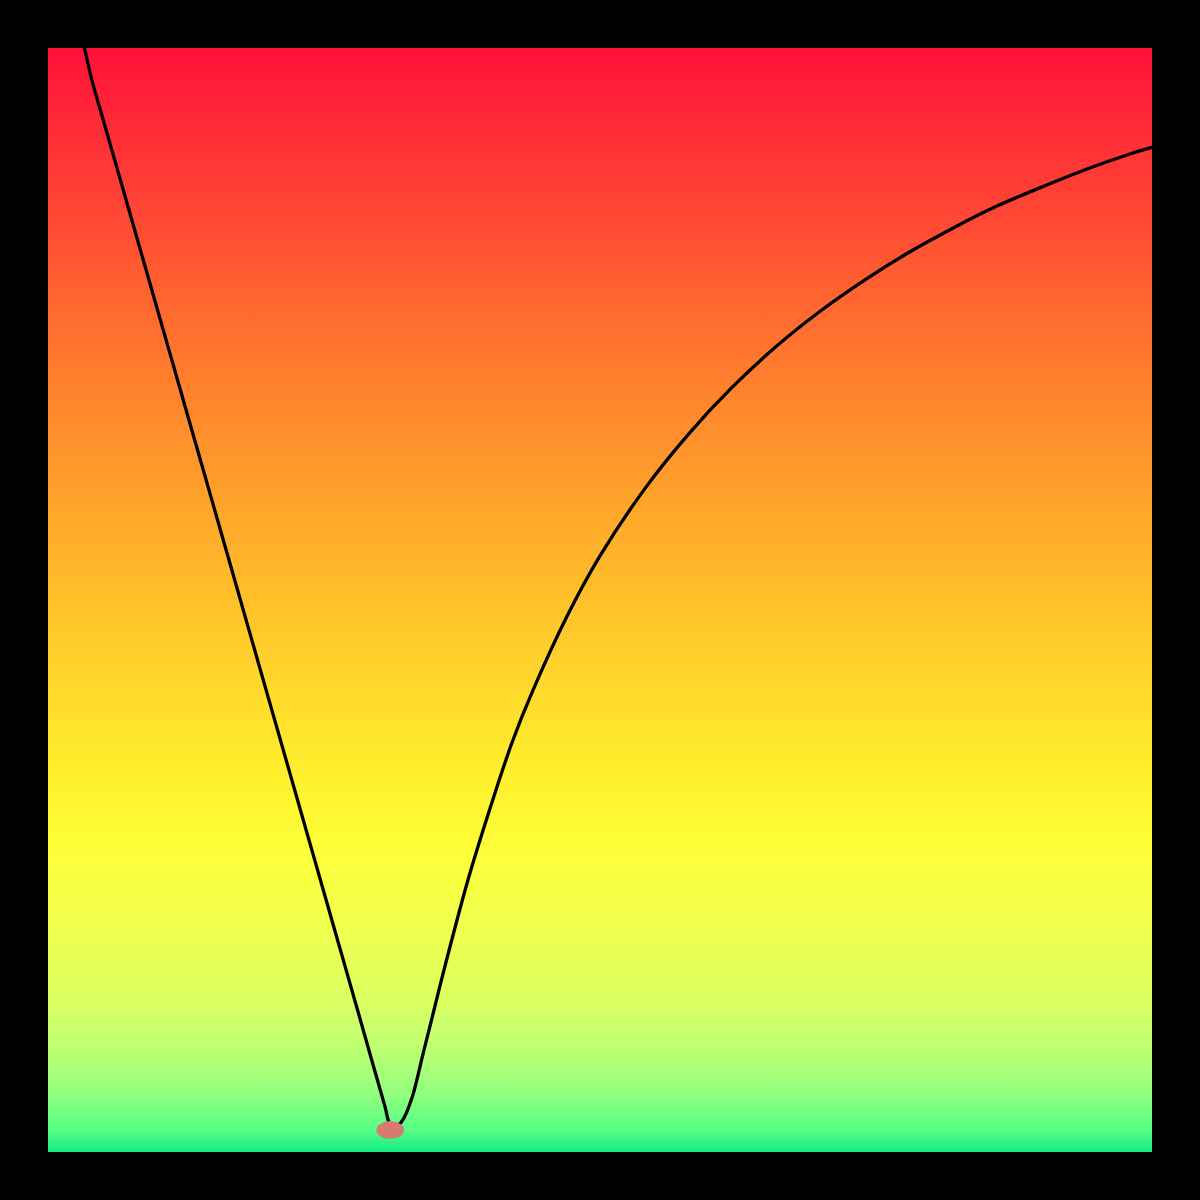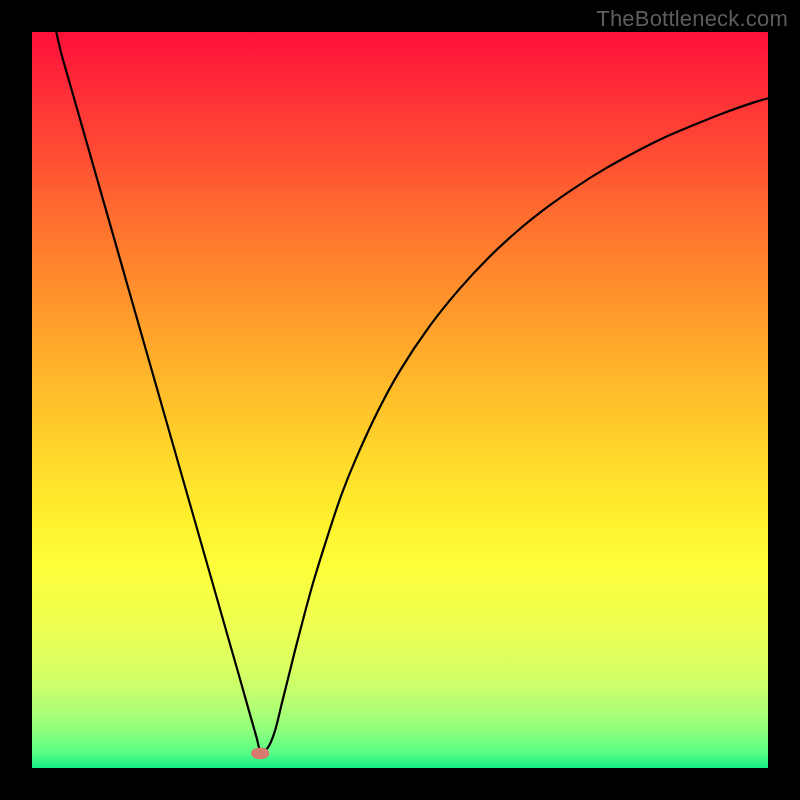--- a/index.html
+++ b/index.html
@@ -72,15 +72,14 @@
 
   <div class="plot">
 
     <svg class="curve" viewBox="0 0 100 100" preserveAspectRatio="none">
       <path id="curve-path" fill="none" stroke="#000" stroke-width="2.2" stroke-linejoin="round" stroke-linecap="round" d="M 3.3 0 C 3.4166666666666665 0.5, 3.716666666666667 1.9166666666666667, 4 3 C 4.283333333333333 4.083333333333333, 4.666666666666667 5.333333333333333, 5 6.5 C 5.333333333333333 7.666666666666667, 5.5 8.25, 6 10 C 6.5 11.75, 7.333333333333333 14.666666666666666, 8 17 C 8.666666666666666 19.333333333333332, 9.333333333333334 21.666666666666668, 10 24 C 10.666666666666666 26.333333333333332, 11.333333333333334 28.666666666666668, 12 31 C 12.666666666666666 33.333333333333336, 13.333333333333334 35.666666666666664, 14 38 C 14.666666666666666 40.333333333333336, 15.333333333333334 42.666666666666664, 16 45 C 16.666666666666668 47.333333333333336, 17.333333333333332 49.666666666666664, 18 52 C 18.666666666666668 54.333333333333336, 19.333333333333332 56.666666666666664, 20 59 C 20.666666666666668 61.333333333333336, 21.333333333333332 63.666666666666664, 22 66 C 22.666666666666668 68.33333333333333, 23.333333333333332 70.66666666666667, 24 73 C 24.666666666666668 75.33333333333333, 25.333333333333332 77.66666666666667, 26 80 C 26.666666666666668 82.33333333333333, 27.416666666666668 84.95, 28 87 C 28.583333333333332 89.05, 29.083333333333332 90.83333333333333, 29.5 92.3 C 29.916666666666668 93.76666666666667, 30.25 94.93333333333334, 30.5 95.8 C 30.75 96.66666666666666, 30.75 97.25, 31 97.5 C 31.25 97.75, 31.666666666666668 97.71666666666667, 32 97.3 C 32.333333333333336 96.88333333333333, 32.666666666666664 96.05, 33 95 C 33.333333333333336 93.95, 33.666666666666664 92.33333333333333, 34 91 C 34.333333333333336 89.66666666666667, 34.666666666666664 88.33333333333333, 35 87 C 35.333333333333336 85.66666666666667, 35.5 84.91666666666667, 36 83 C 36.5 81.08333333333333, 37.333333333333336 77.83333333333333, 38 75.5 C 38.666666666666664 73.16666666666667, 39.333333333333336 71.08333333333333, 40 69 C 40.666666666666664 66.91666666666667, 41.333333333333336 64.83333333333333, 42 63 C 42.666666666666664 61.166666666666664, 43.166666666666664 59.916666666666664, 44 58 C 44.833333333333336 56.083333333333336, 46 53.5, 47 51.5 C 48 49.5, 48.833333333333336 47.916666666666664, 50 46 C 51.166666666666664 44.083333333333336, 52.666666666666664 41.833333333333336, 54 40 C 55.333333333333336 38.166666666666664, 56.666666666666664 36.55, 58 35 C 59.333333333333336 33.45, 60.666666666666664 32.03333333333334, 62 30.700000000000003 C 63.333333333333336 29.36666666666667, 64.66666666666667 28.150000000000002, 66 27 C 67.33333333333333 25.849999999999998, 68.66666666666667 24.799999999999997, 70 23.799999999999997 C 71.33333333333333 22.799999999999997, 72.66666666666667 21.883333333333333, 74 21 C 75.33333333333333 20.116666666666667, 76.66666666666667 19.283333333333335, 78 18.5 C 79.33333333333333 17.716666666666665, 80.66666666666667 16.999999999999996, 82 16.299999999999997 C 83.33333333333333 15.599999999999996, 84.66666666666667 14.916666666666664, 86 14.299999999999997 C 87.33333333333333 13.68333333333333, 88.66666666666667 13.149999999999993, 90 12.599999999999994 C 91.33333333333333 12.049999999999995, 92.66666666666667 11.5, 94 11 C 95.33333333333333 10.5, 97 9.933333333333328, 98 9.599999999999994 C 99 9.26666666666666, 99.66666666666667 9.1, 100 9"></path>
       <ellipse id="marker-dot" rx="1.25" ry="0.8" cx="31" cy="98" fill="#d77a6f"></ellipse>
     </svg>
 
   </div>
 
-  <div class="watermark">TheBottleneck.com</div>
 
 </div>
 
 </body></html>

